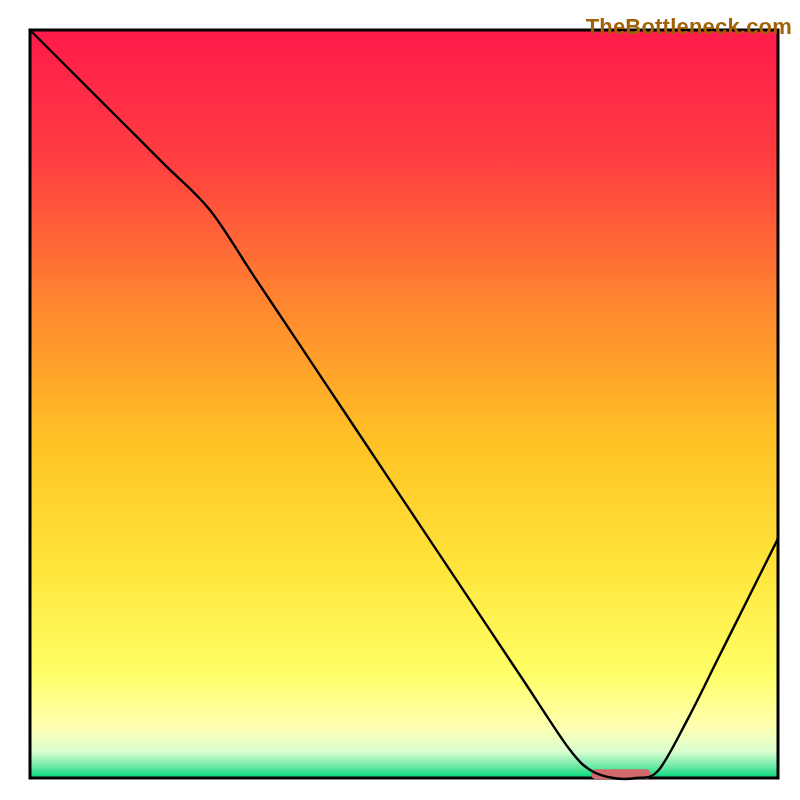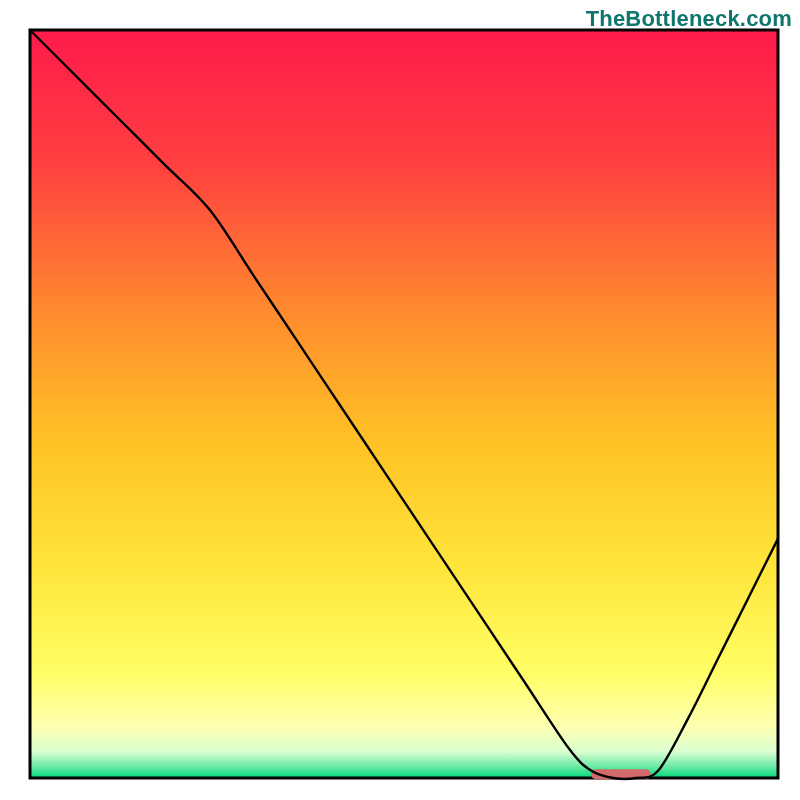--- a/index.html
+++ b/index.html
@@ -10,25 +10,25 @@
     background: #ffffff;
     font-family: Arial, Helvetica, sans-serif;
   }
   .chart-wrap {
     position: relative;
     width: 800px;
     height: 800px;
   }
   .watermark {
     position: absolute;
-    top: 6px;
+    top: 14px;
     right: 8px;
     font-size: 22px;
     font-weight: 600;
-    color: #0f766e;
+    color: #a16207;
     letter-spacing: 0.2px;
     user-select: none;
   }
   svg {
     display: block;
   }
 </style>
 </head>
 <body>
 

